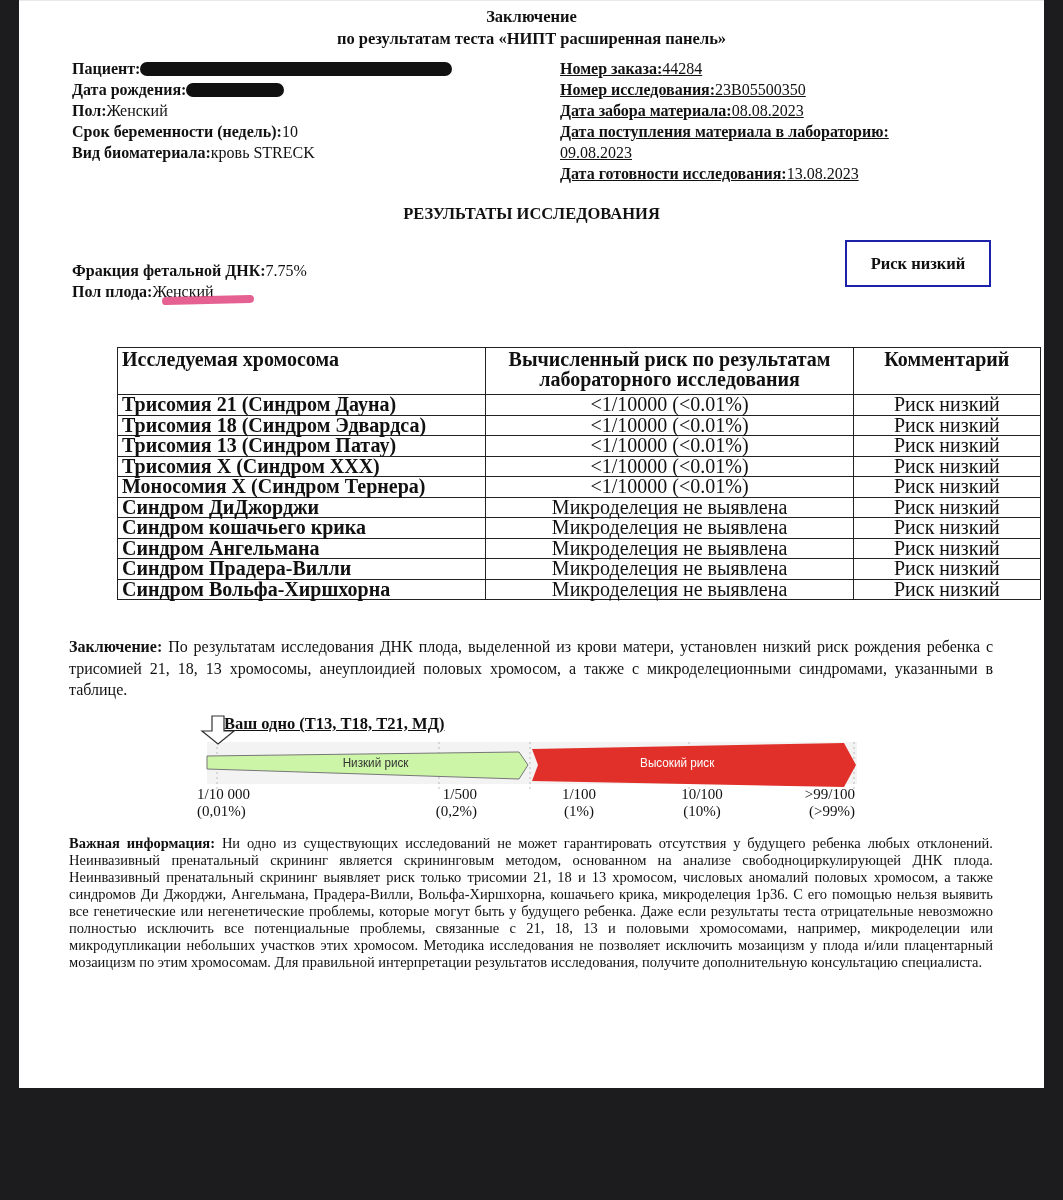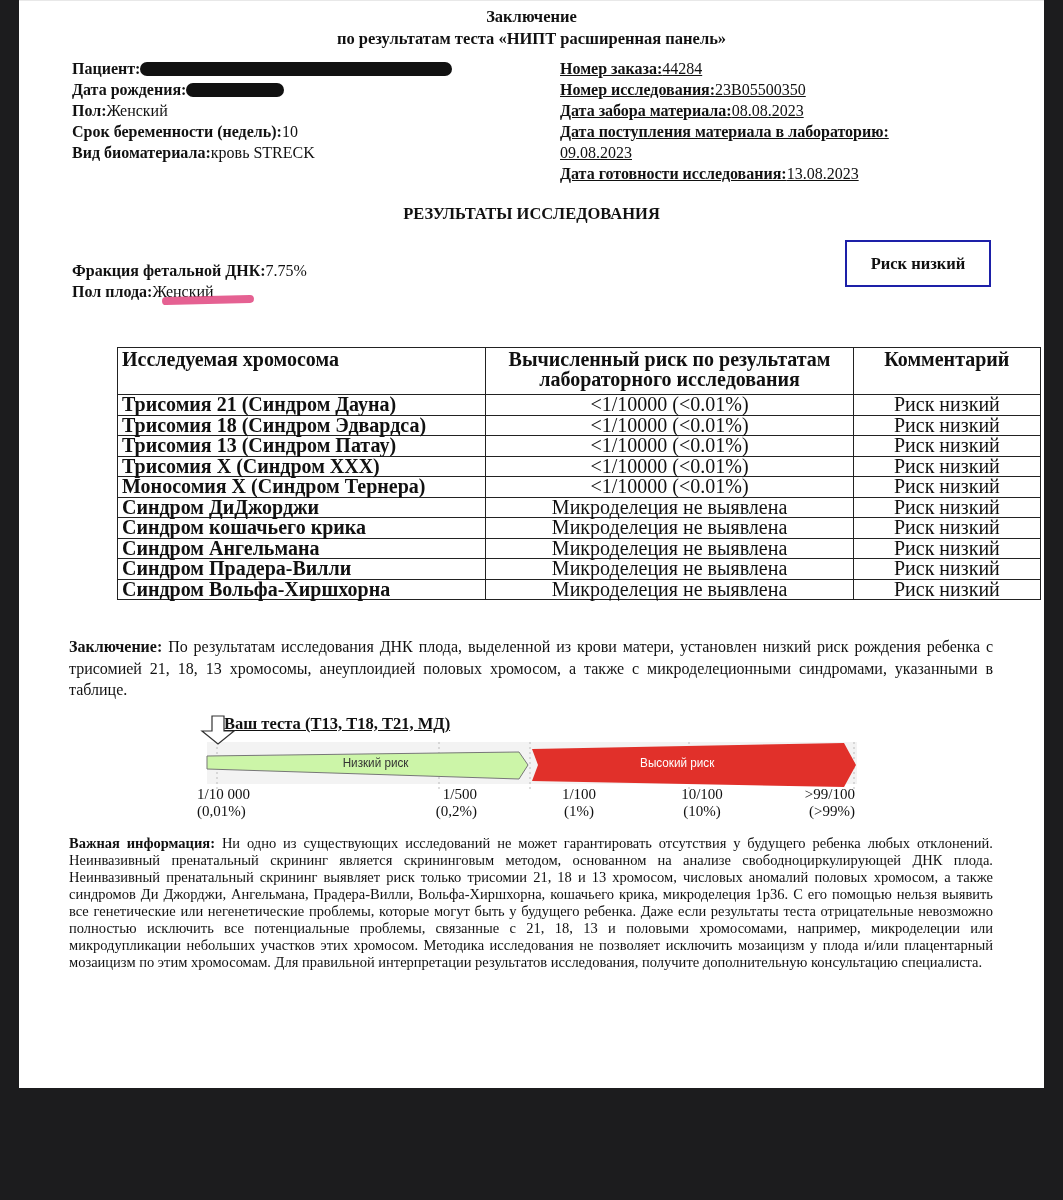--- a/index.html
+++ b/index.html
@@ -187,21 +187,21 @@
           <td class="c2">Микроделеция не выявлена</td>
           <td class="c3">Риск низкий</td>
         </tr>
     </tbody>
   </table>
 
   <div class="abs para" style="top:636px;">
     <b>Заключение:</b><span> По результатам исследования ДНК плода, выделенной из крови матери, установлен низкий риск рождения ребенка с трисомией 21, 18, 13 хромосомы, анеуплоидией половых хромосом, а также с микроделеционными синдромами, указанными в таблице.</span>
   </div>
 
-  <div class="abs scale-title">Ваш теста (Т13, Т18, Т21, МД)</div>
+  <div class="abs scale-title">Ваш одно (Т13, Т18, Т21, МД)</div>
   <svg class="abs" style="left:170px; top:712px;" width="690" height="80" viewBox="0 0 690 80">
     <rect x="18" y="30" width="650" height="42" fill="#f3f3f3"></rect>
     <g stroke="#bbb" stroke-dasharray="2,3" stroke-width="1">
       <line x1="28" y1="30" x2="28" y2="78"></line>
       <line x1="250" y1="30" x2="250" y2="78"></line>
       <line x1="341" y1="30" x2="341" y2="78"></line>
       <line x1="500" y1="30" x2="500" y2="78"></line>
       <line x1="665" y1="30" x2="665" y2="78"></line>
     </g>
     <polygon points="18,44 330,40 339,53 330,67 18,57" fill="#ccf5a8" stroke="#777" stroke-width="1"></polygon>

